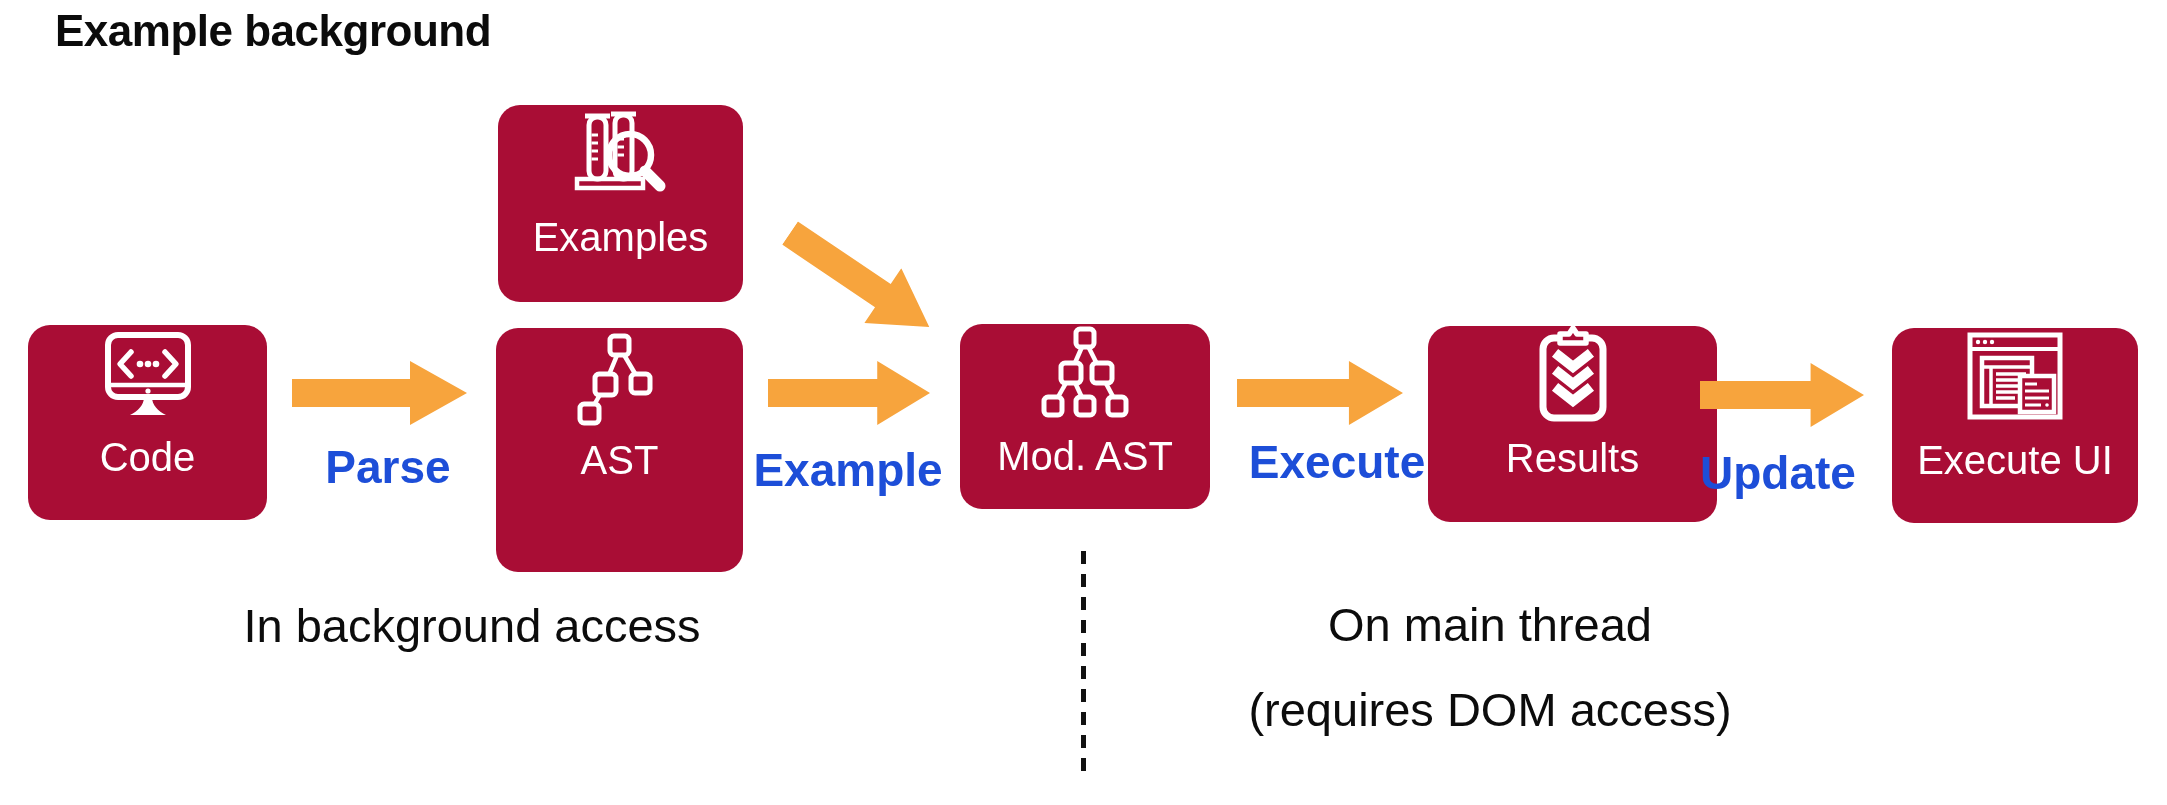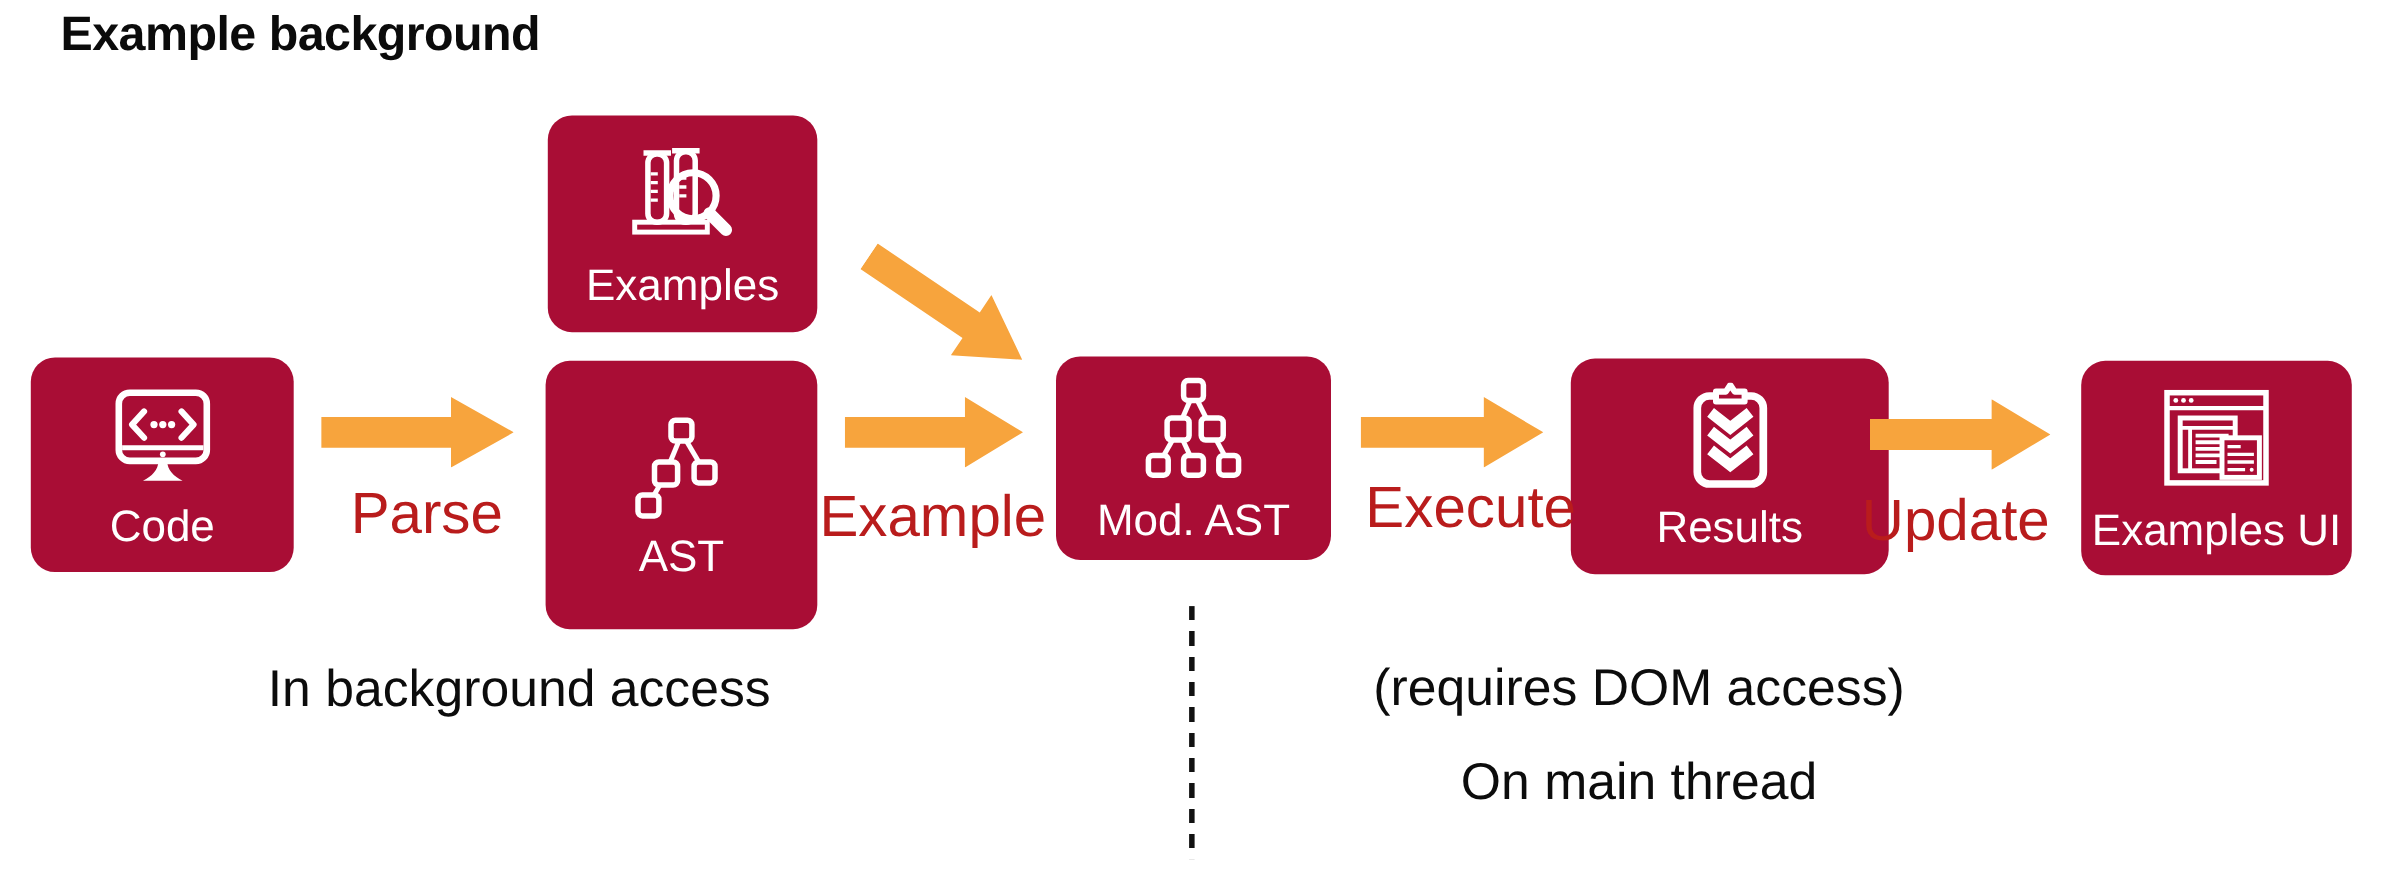--- a/index.html
+++ b/index.html
@@ -1,25 +1,25 @@
 <!DOCTYPE html>
 <html><head>
 <meta charset="utf-8">
 <style>
   html,body{margin:0;padding:0;background:#fff;}
   .canvas{position:relative;width:2167px;height:805px;background:#ffffff;overflow:hidden;
           font-family:"Liberation Sans", sans-serif;}
   .title{position:absolute;left:55px;top:6px;margin:0;font-size:44px;font-weight:600;color:#0b0b0b;letter-spacing:-0.5px;}
   .node{position:absolute;background:#A90D35;border-radius:22px;display:flex;flex-direction:column;
-        align-items:center;justify-content:center;gap:12px;}
+        align-items:center;gap:12px;}
   .node .icon{flex:0 0 auto;}
   .nlabel{color:#ffffff;font-size:40px;font-weight:500;line-height:1;white-space:nowrap;}
   .arrow{position:absolute;}
   .arrow polygon{fill:#F7A43D;}
-  .step{position:absolute;transform:translate(-50%,-50%);color:#b91c1c;font-size:53px;font-weight:400;white-space:nowrap;}
+  .step{position:absolute;transform:translate(-50%,-50%);color:#1d4ed8;font-size:46px;font-weight:700;white-space:nowrap;}
   .divider{position:absolute;width:5px;background-image:repeating-linear-gradient(to bottom,#111 0px,#111 13px,transparent 13px,transparent 23px);}
   .thread{position:absolute;transform:translate(-50%,-50%);color:#0c0c0c;font-size:47px;font-weight:400;
           text-align:center;white-space:nowrap;line-height:85px;}
 </style>
 </head>
 <body>
 
 <div class="canvas">
 
   <h1 class="title">Example background</h1>
@@ -115,21 +115,21 @@
       <line x1="31" y1="58" x2="61" y2="58" stroke="#fff" stroke-width="3.5"></line>
       <line x1="31" y1="64" x2="61" y2="64" stroke="#fff" stroke-width="3.5"></line>
       <line x1="31" y1="70" x2="50" y2="70" stroke="#fff" stroke-width="3.5"></line>
       <rect x="55" y="48" width="34" height="36" fill="#A90D35" stroke="#fff" stroke-width="4.5"></rect>
       <line x1="60" y1="56" x2="72" y2="56" stroke="#fff" stroke-width="3"></line>
       <line x1="60" y1="63" x2="84" y2="63" stroke="#fff" stroke-width="3"></line>
       <line x1="60" y1="70" x2="84" y2="70" stroke="#fff" stroke-width="3"></line>
       <line x1="60" y1="77" x2="76" y2="77" stroke="#fff" stroke-width="3"></line>
       <circle cx="82" cy="77" r="1.8" fill="#fff"></circle>
     </svg>
-    <div class="nlabel">Examples UI</div>
+    <div class="nlabel">Execute UI</div>
   </div>
 
   <svg class="arrow" style="left:292px;top:361px" width="175" height="64" viewBox="0 0 175 64">
     <polygon points="0,18 118,18 118,0 175,32 118,64 118,46 0,46"></polygon>
   </svg>
   <svg class="arrow" style="left:768px;top:361px" width="162" height="64" viewBox="0 0 175 64" preserveAspectRatio="none">
     <polygon points="0,18 118,18 118,0 175,32 118,64 118,46 0,46"></polygon>
   </svg>
   <svg class="arrow" style="left:1237px;top:361px" width="166" height="64" viewBox="0 0 175 64" preserveAspectRatio="none">
     <polygon points="0,18 118,18 118,0 175,32 118,64 118,46 0,46"></polygon>
@@ -144,17 +144,17 @@
   <div class="step" style="left:388px;top:467px">Parse</div>
   <div class="step" style="left:848px;top:470px">Example</div>
   <div class="step" style="left:1337px;top:462px">Execute</div>
   <div class="step" style="left:1778px;top:473px">Update</div>
 
   <div class="divider" style="left:1081px;top:551px;height:230px"></div>
 
   <div class="thread" style="left:472px;top:625px">In background access</div>
 
   <div class="thread" style="left:1490px;top:667px">
+    <div>On main thread</div>
     <div>(requires DOM access)</div>
-    <div>On main thread</div>
   </div>
 
 </div>
 
 </body></html>

